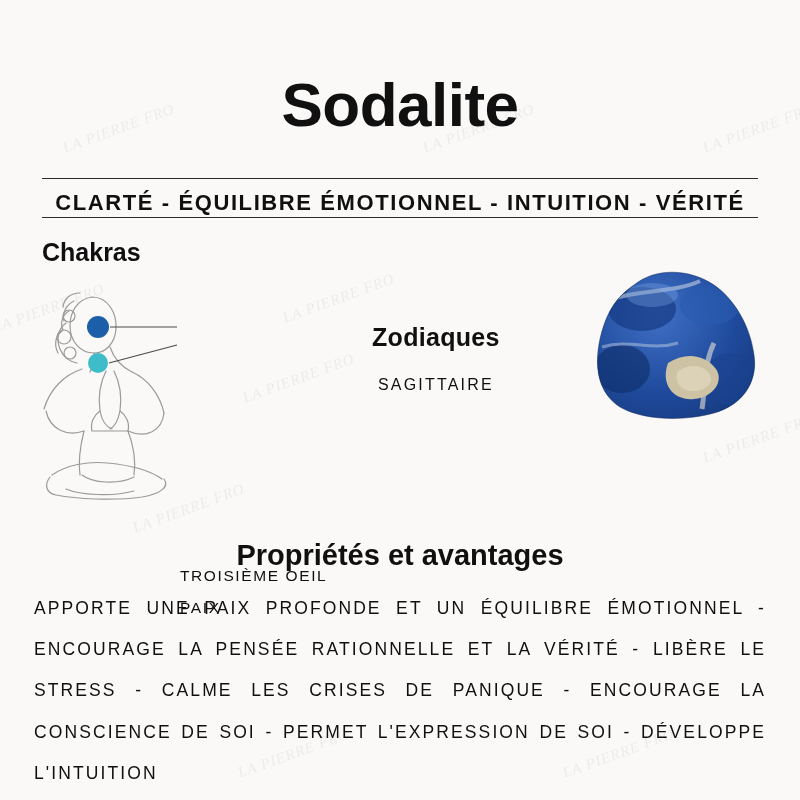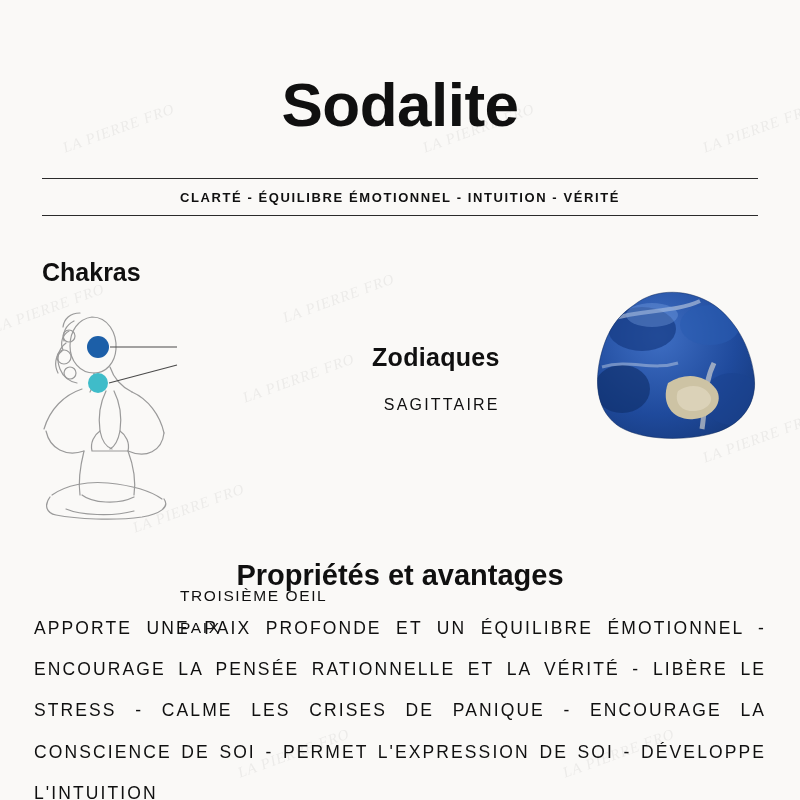--- a/index.html
+++ b/index.html
@@ -50,30 +50,30 @@
     letter-spacing: -0.5px;
     padding-top: 30px;
     line-height: 1.05;
   }
 
   
   .keywords-band {
     margin: 20px 42px 0 42px;
     border-top: 1.5px solid #2b2b2b;
     border-bottom: 1.5px solid #2b2b2b;
-    padding: 11px 0 10px 0;
-    text-align: center;
-    font-size: 13px;
+    padding: 11px 0 1px 0;
+    text-align: center;
+    font-size: 22px;
     font-weight: bold;
     letter-spacing: 1.6px;
   }
 
   
   .chakras-heading {
-    margin: 42px 0 0 42px;
+    margin: 20px 0 0 42px;
     font-size: 25px;
     font-weight: bold;
   }
 
   .mid-section {
     position: relative;
     height: 270px;
   }
 
   .figure-wrap {
@@ -96,21 +96,21 @@
     position: absolute;
     white-space: nowrap;
   }
   .chakra-label.l0 { top: 0px; left: 0px; }
   .chakra-label.l1 { top: 32px; left: 0px; }
 
   .zodiac-block {
     position: absolute;
     left: 372px;
     top: 56px;
-    text-align: right;
+    text-align: center;
   }
   .zodiac-title {
     font-size: 25px;
     font-weight: bold;
     letter-spacing: 0.3px;
   }
   .zodiac-list {
     margin-top: 24px;
     font-size: 16px;
     letter-spacing: 2.2px;

